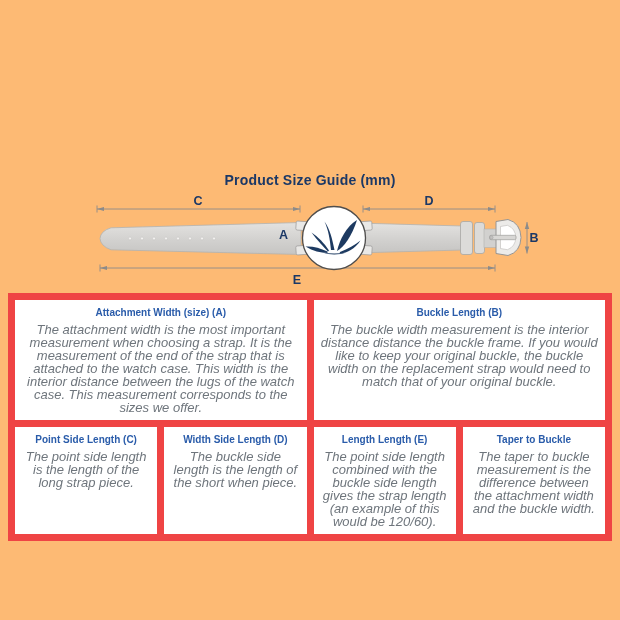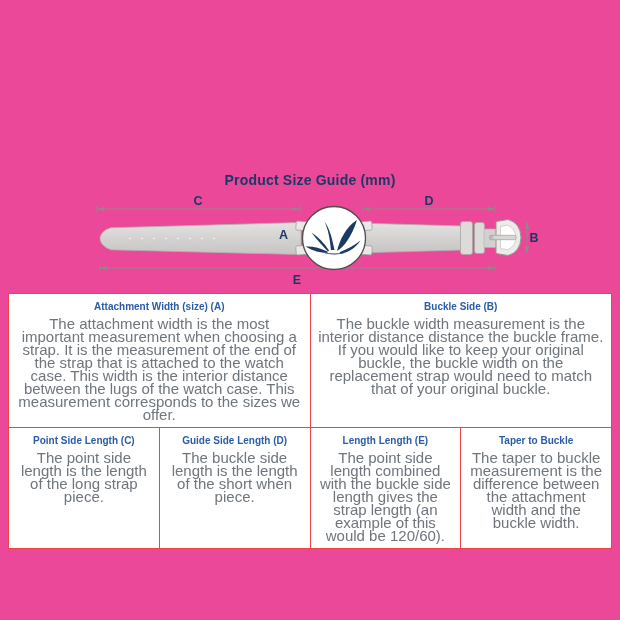--- a/index.html
+++ b/index.html
@@ -1,41 +1,41 @@
 <!DOCTYPE html>
 <html><head>
 <meta charset="utf-8">
 <style>
   html,body{margin:0;padding:0;background:#ffffff;}
   .canvas{
-    position:relative;width:620px;height:620px;margin:0 auto;background:#ec4899;
+    position:relative;width:620px;height:620px;margin:0 auto;background:#fdba74;
     font-family:"Liberation Sans",sans-serif;overflow:hidden;
   }
   .title{
     position:absolute;top:172px;left:0;width:620px;margin:0;
     text-align:center;font-size:14px;font-weight:bold;color:#1b3866;letter-spacing:.2px;
   }
   .diagram{position:absolute;top:195px;left:0;width:620px;height:100px;}
   .diagram svg{display:block;}
   .dim-label{font-family:"Liberation Sans",sans-serif;font-size:12.5px;font-weight:bold;fill:#1b3866;}
   .size-table{
     position:absolute;top:293px;left:8px;width:604px;
     border-collapse:collapse;table-layout:fixed;
   }
   .size-table td{
-    border:1px solid #ef4444;vertical-align:top;text-align:center;
+    border:7px solid #ef4444;vertical-align:top;text-align:center;
     padding:5px 7px 6px;background:#ffffff;
   }
   .size-table tr.row-top td{height:63px;}
   .size-table tr.row-bottom td{height:61px;}
   .cell-title{
     color:#2a5caa;font-weight:bold;font-size:10px;line-height:14px;margin:1px 0 3px;
   }
   .cell-body{
-    color:#6e757c;font-size:15px;line-height:13px;margin:0;
+    color:#6e757c;font-size:13px;line-height:13px;margin:0;font-style:italic;
   }
 </style>
 </head>
 <body>
 
 <div class="canvas">
 
   <h1 class="title">Product Size Guide (mm)</h1>
 
   <div class="diagram">
@@ -146,31 +146,31 @@
         <col style="width:25%">
         <col style="width:25%">
     </colgroup>
     <tbody>
       <tr class="row-top">
         <td colspan="2">
           <div class="cell-title">Attachment Width (size) (A)</div>
           <p class="cell-body">The attachment width is the most important measurement when choosing a strap. It is the measurement of the end of the strap that is attached to the watch case. This width is the interior distance between the lugs of the watch case. This measurement corresponds to the sizes we offer.</p>
         </td>
         <td colspan="2">
-          <div class="cell-title">Buckle Side (B)</div>
+          <div class="cell-title">Buckle Length (B)</div>
           <p class="cell-body">The buckle width measurement is the interior distance distance the buckle frame. If you would like to keep your original buckle, the buckle width on the replacement strap would need to match that of your original buckle.</p>
         </td>
       </tr>
       <tr class="row-bottom">
         <td>
           <div class="cell-title">Point Side Length (C)</div>
           <p class="cell-body">The point side length is the length of the long strap piece.</p>
         </td>
         <td>
-          <div class="cell-title">Guide Side Length (D)</div>
+          <div class="cell-title">Width Side Length (D)</div>
           <p class="cell-body">The buckle side length is the length of the short when piece.</p>
         </td>
         <td>
           <div class="cell-title">Length Length (E)</div>
           <p class="cell-body">The point side length combined with the buckle side length gives the strap length (an example of this would be 120/60).</p>
         </td>
         <td>
           <div class="cell-title">Taper to Buckle</div>
           <p class="cell-body">The taper to buckle measurement is the difference between the attachment width and the buckle width.</p>
         </td>

